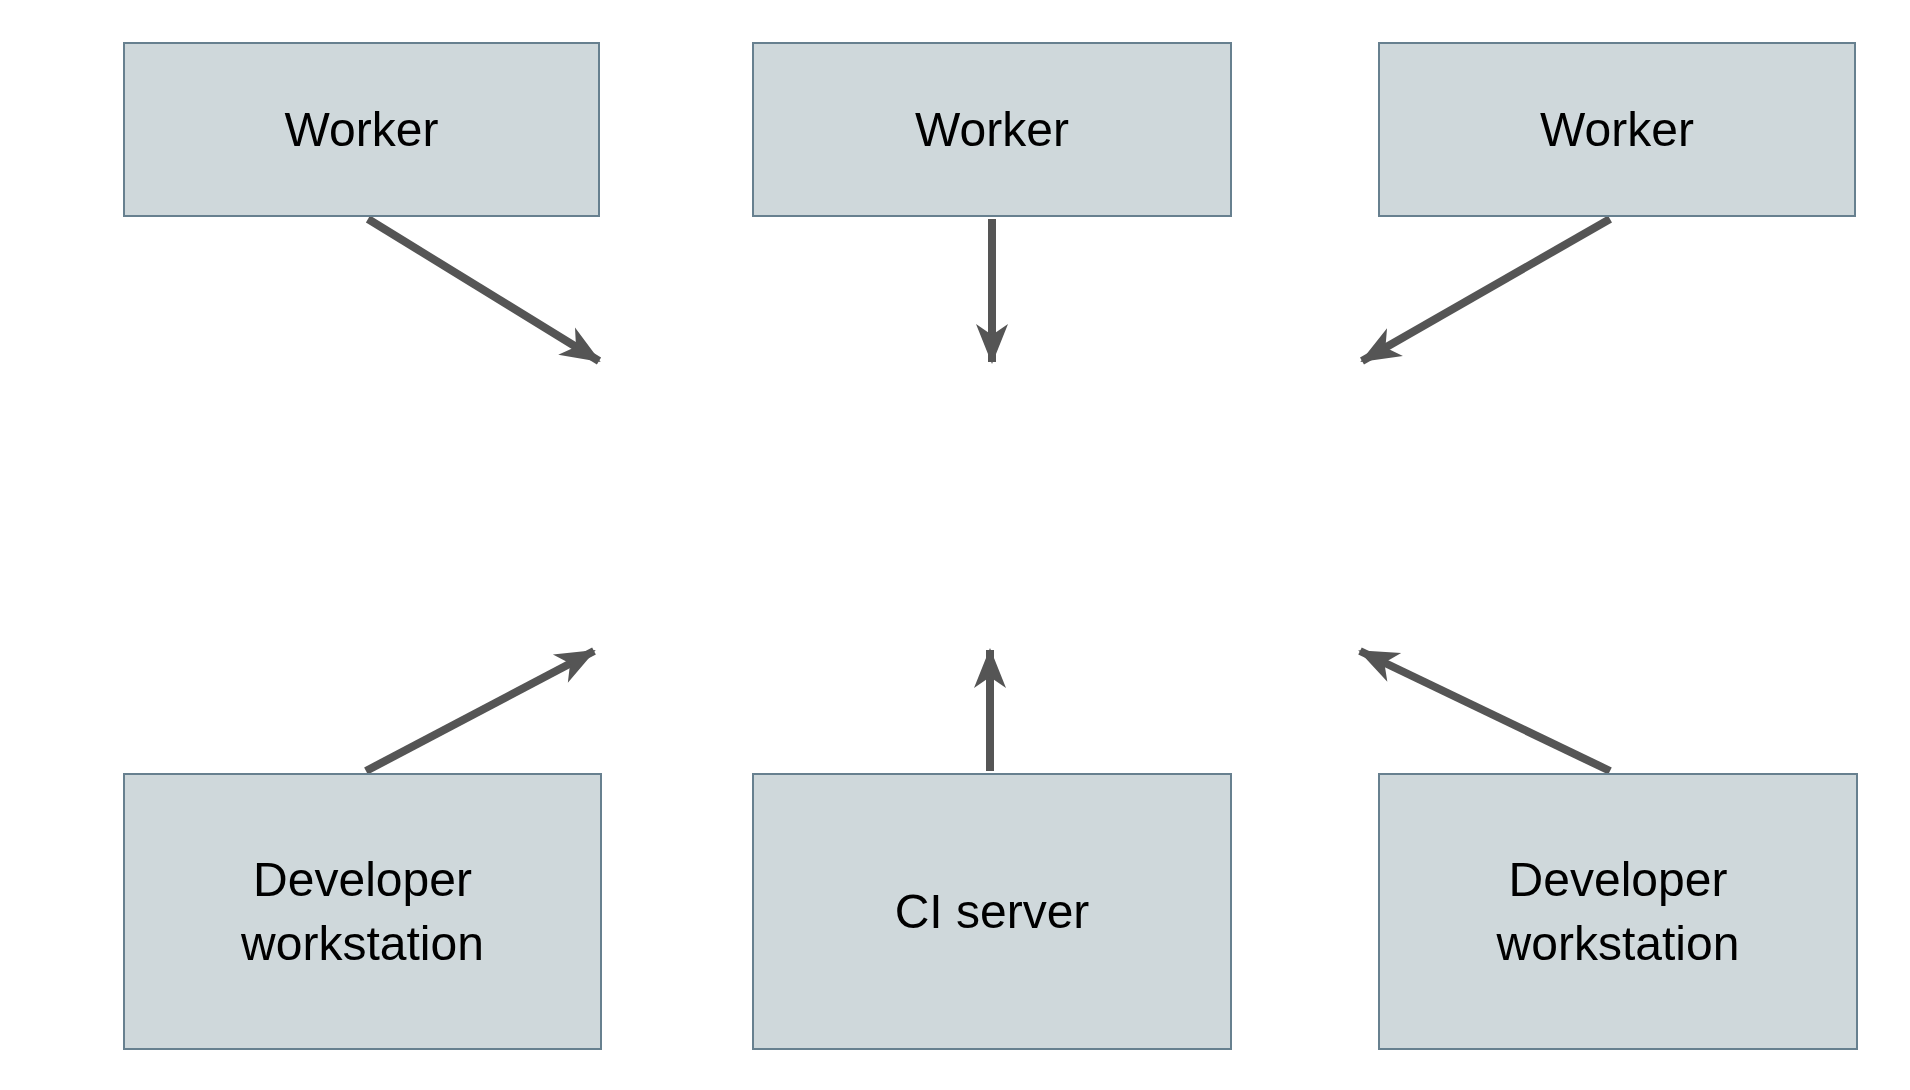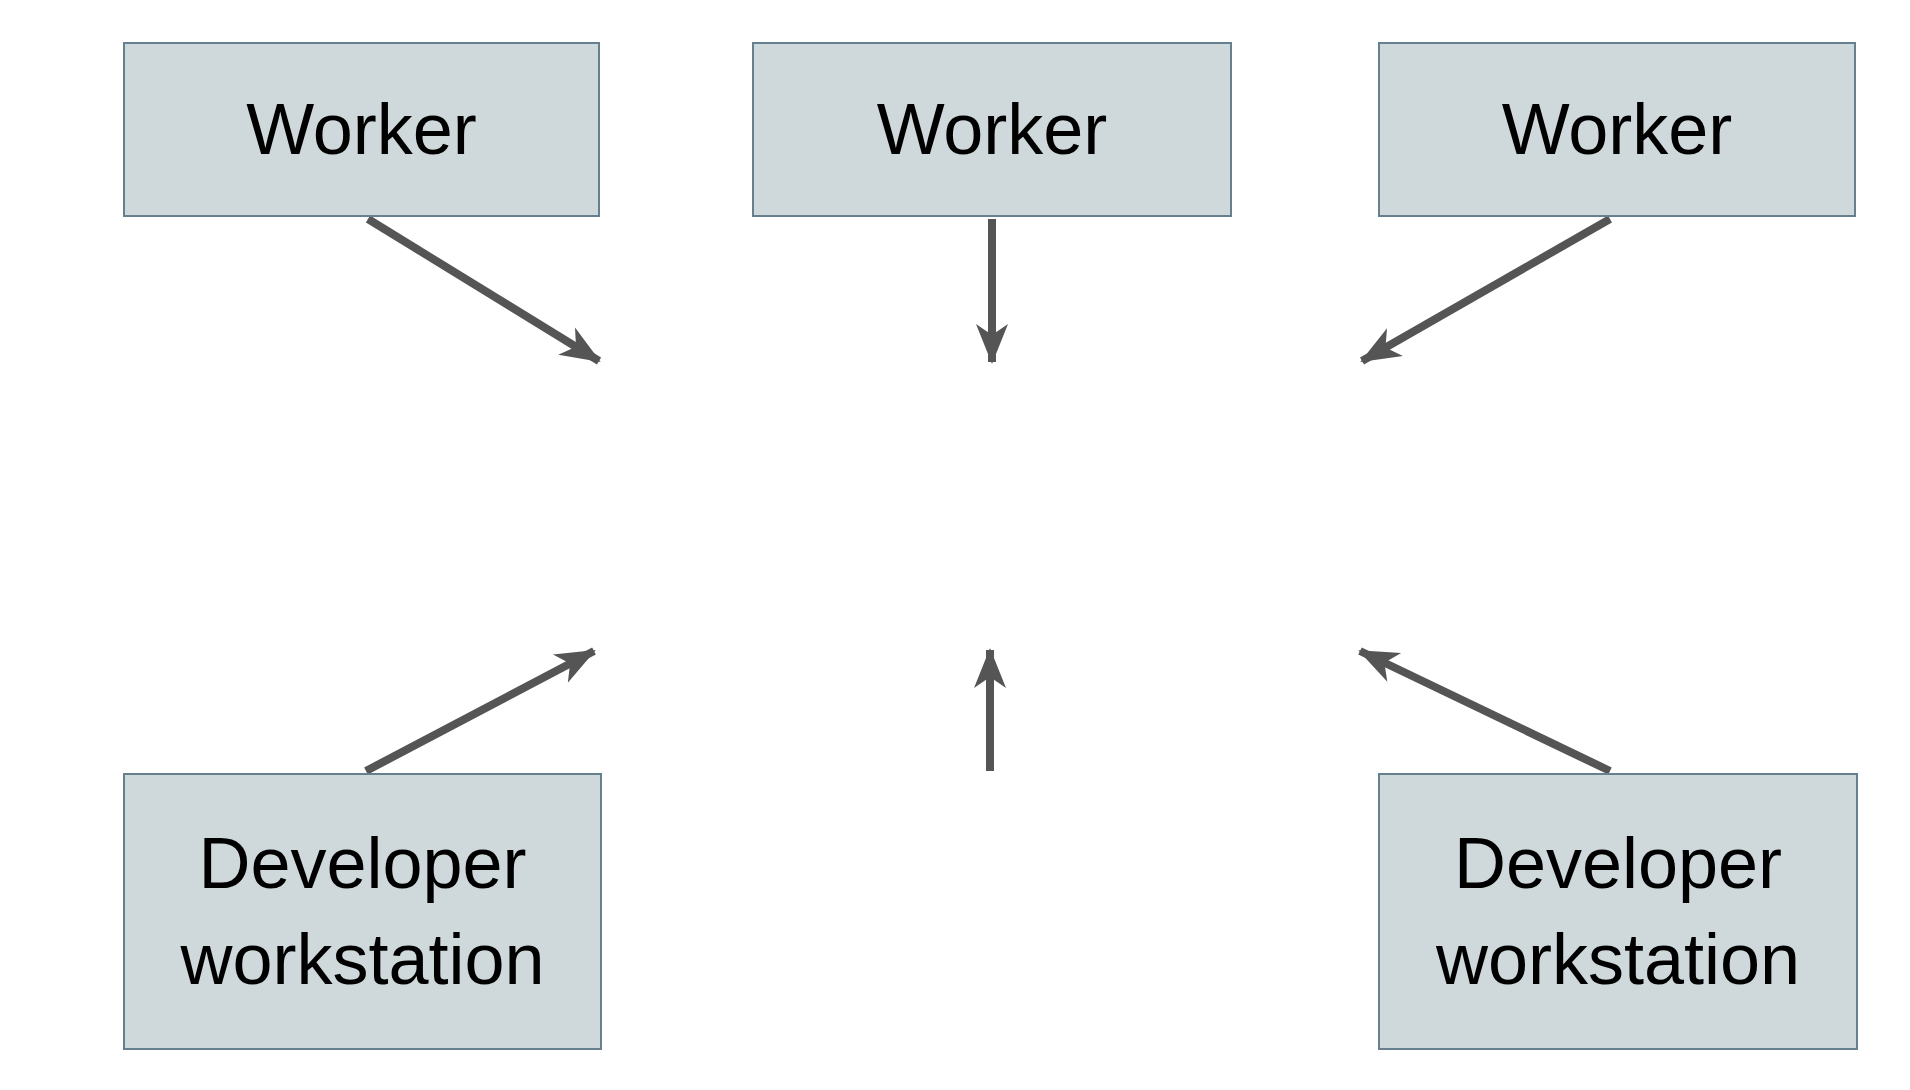--- a/index.html
+++ b/index.html
@@ -18,21 +18,21 @@
   .node {
     position: absolute;
     box-sizing: border-box;
     display: flex;
     align-items: center;
     justify-content: center;
     text-align: center;
     background: var(--box-fill, #cfd8db);
     border: 2px solid var(--box-border, #67808f);
     color: var(--text-color, #000000);
-    font-size: 72px;
+    font-size: 48px;
     line-height: 1.32;
     padding: 0 12px;
   }
   .arrows {
     position: absolute;
     left: 0;
     top: 0;
     width: 1910px;
     height: 1090px;
     pointer-events: none;
@@ -70,17 +70,20 @@
   </div>
   <div class="node" style="left: 752px; top: 42px; width: 480px; height: 175px;">
     <span>Worker</span>
   </div>
   <div class="node" style="left: 1378px; top: 42px; width: 478px; height: 175px;">
     <span>Worker</span>
   </div>
   <div class="node" style="left: 123px; top: 773px; width: 479px; height: 277px;">
     <span>Developer workstation</span>
   </div>
+  <div class="node" style="left: 752px; top: 773px; width: 480px; height: 277px;">
+    <span>CI server</span>
+  </div>
   <div class="node" style="left: 1378px; top: 773px; width: 480px; height: 277px;">
     <span>Developer workstation</span>
   </div>
 
 </div>
 
 </body></html>

